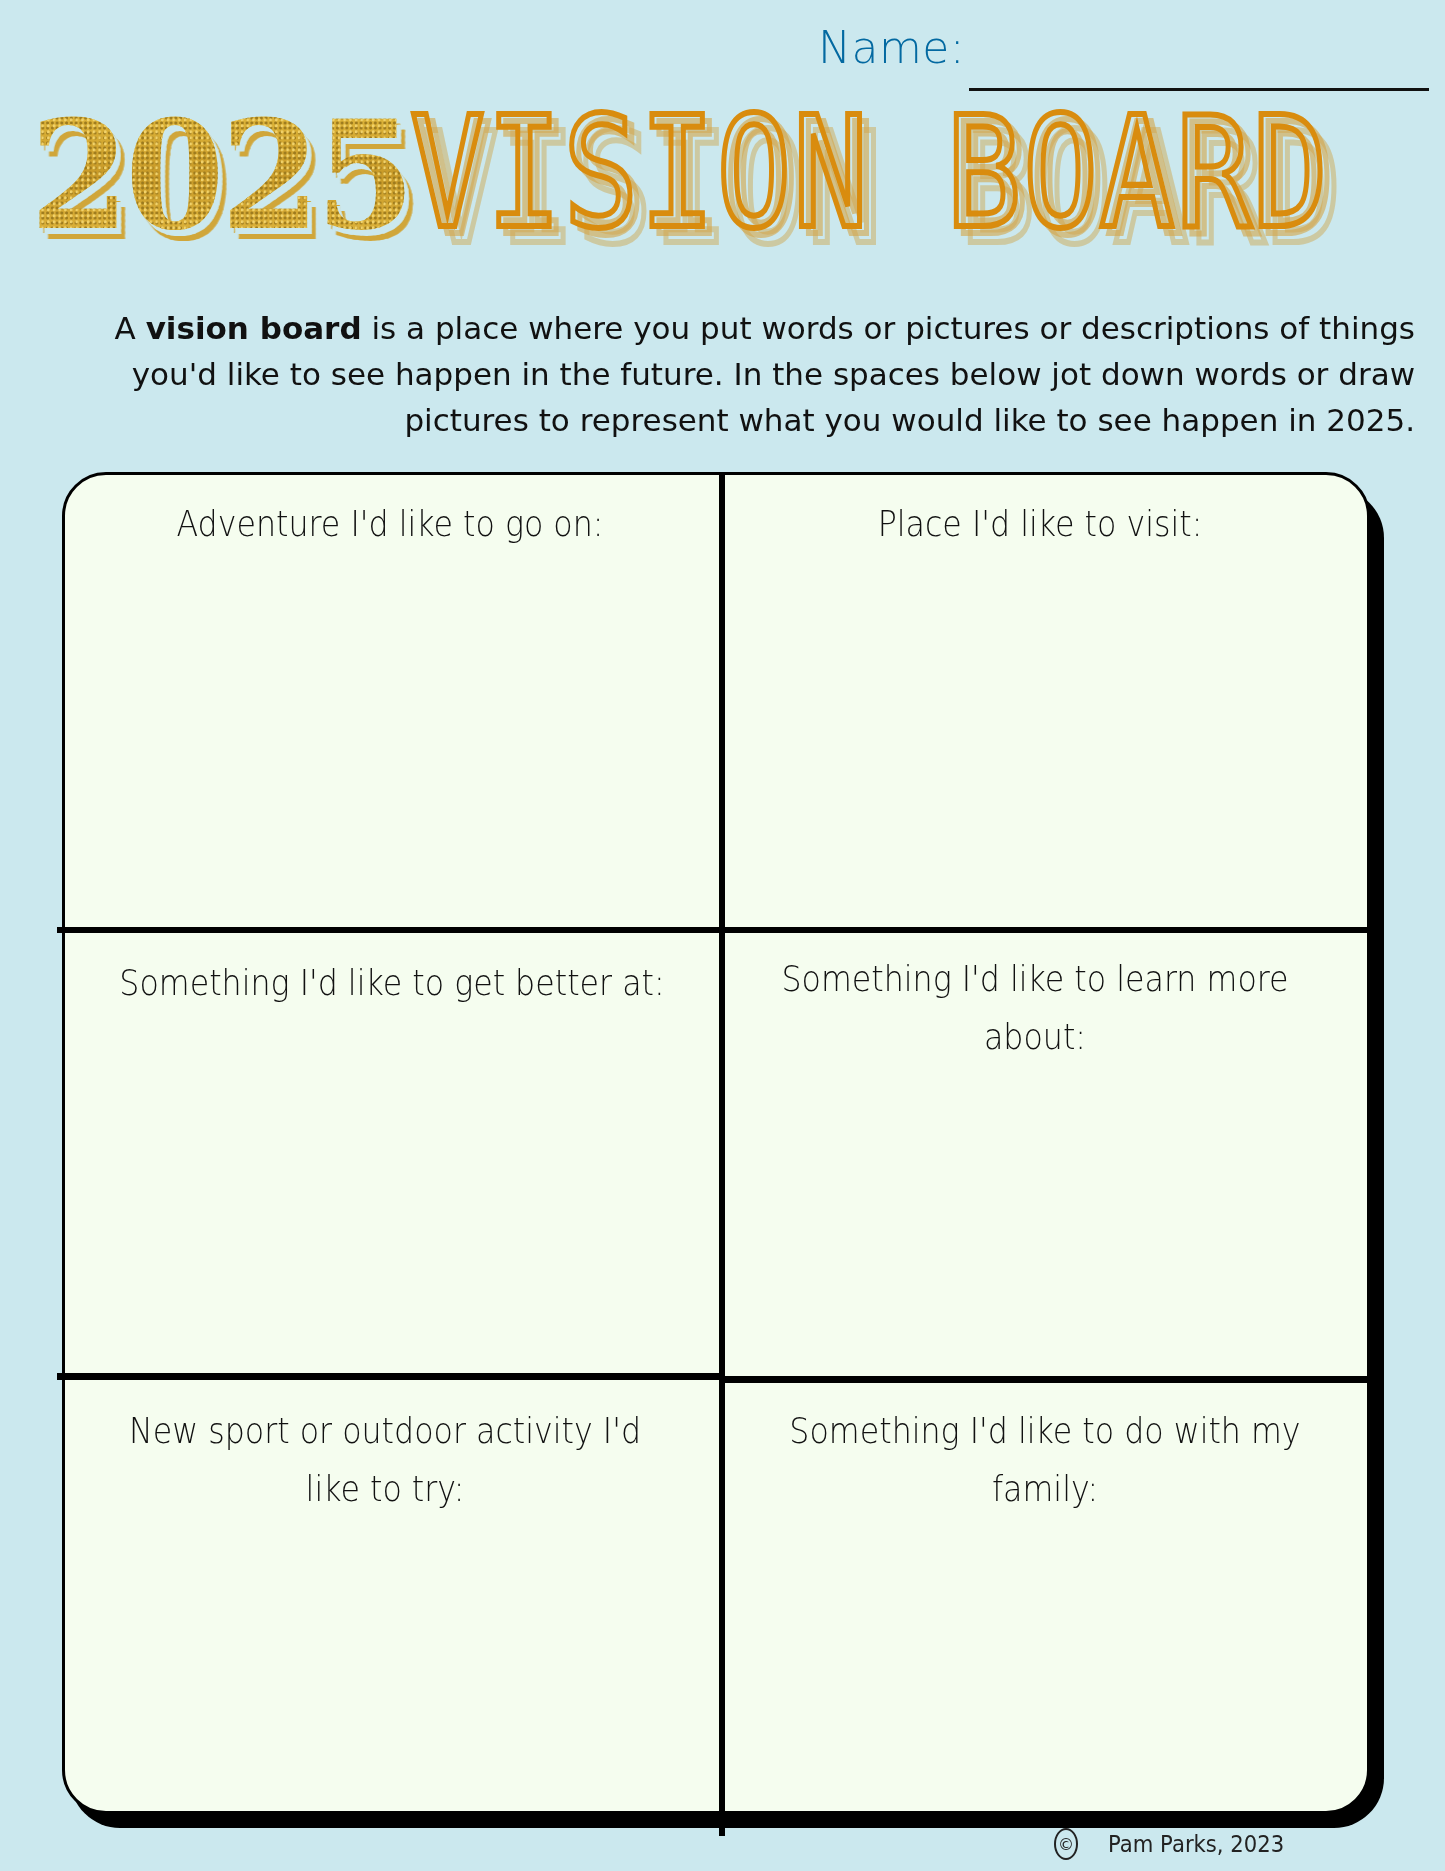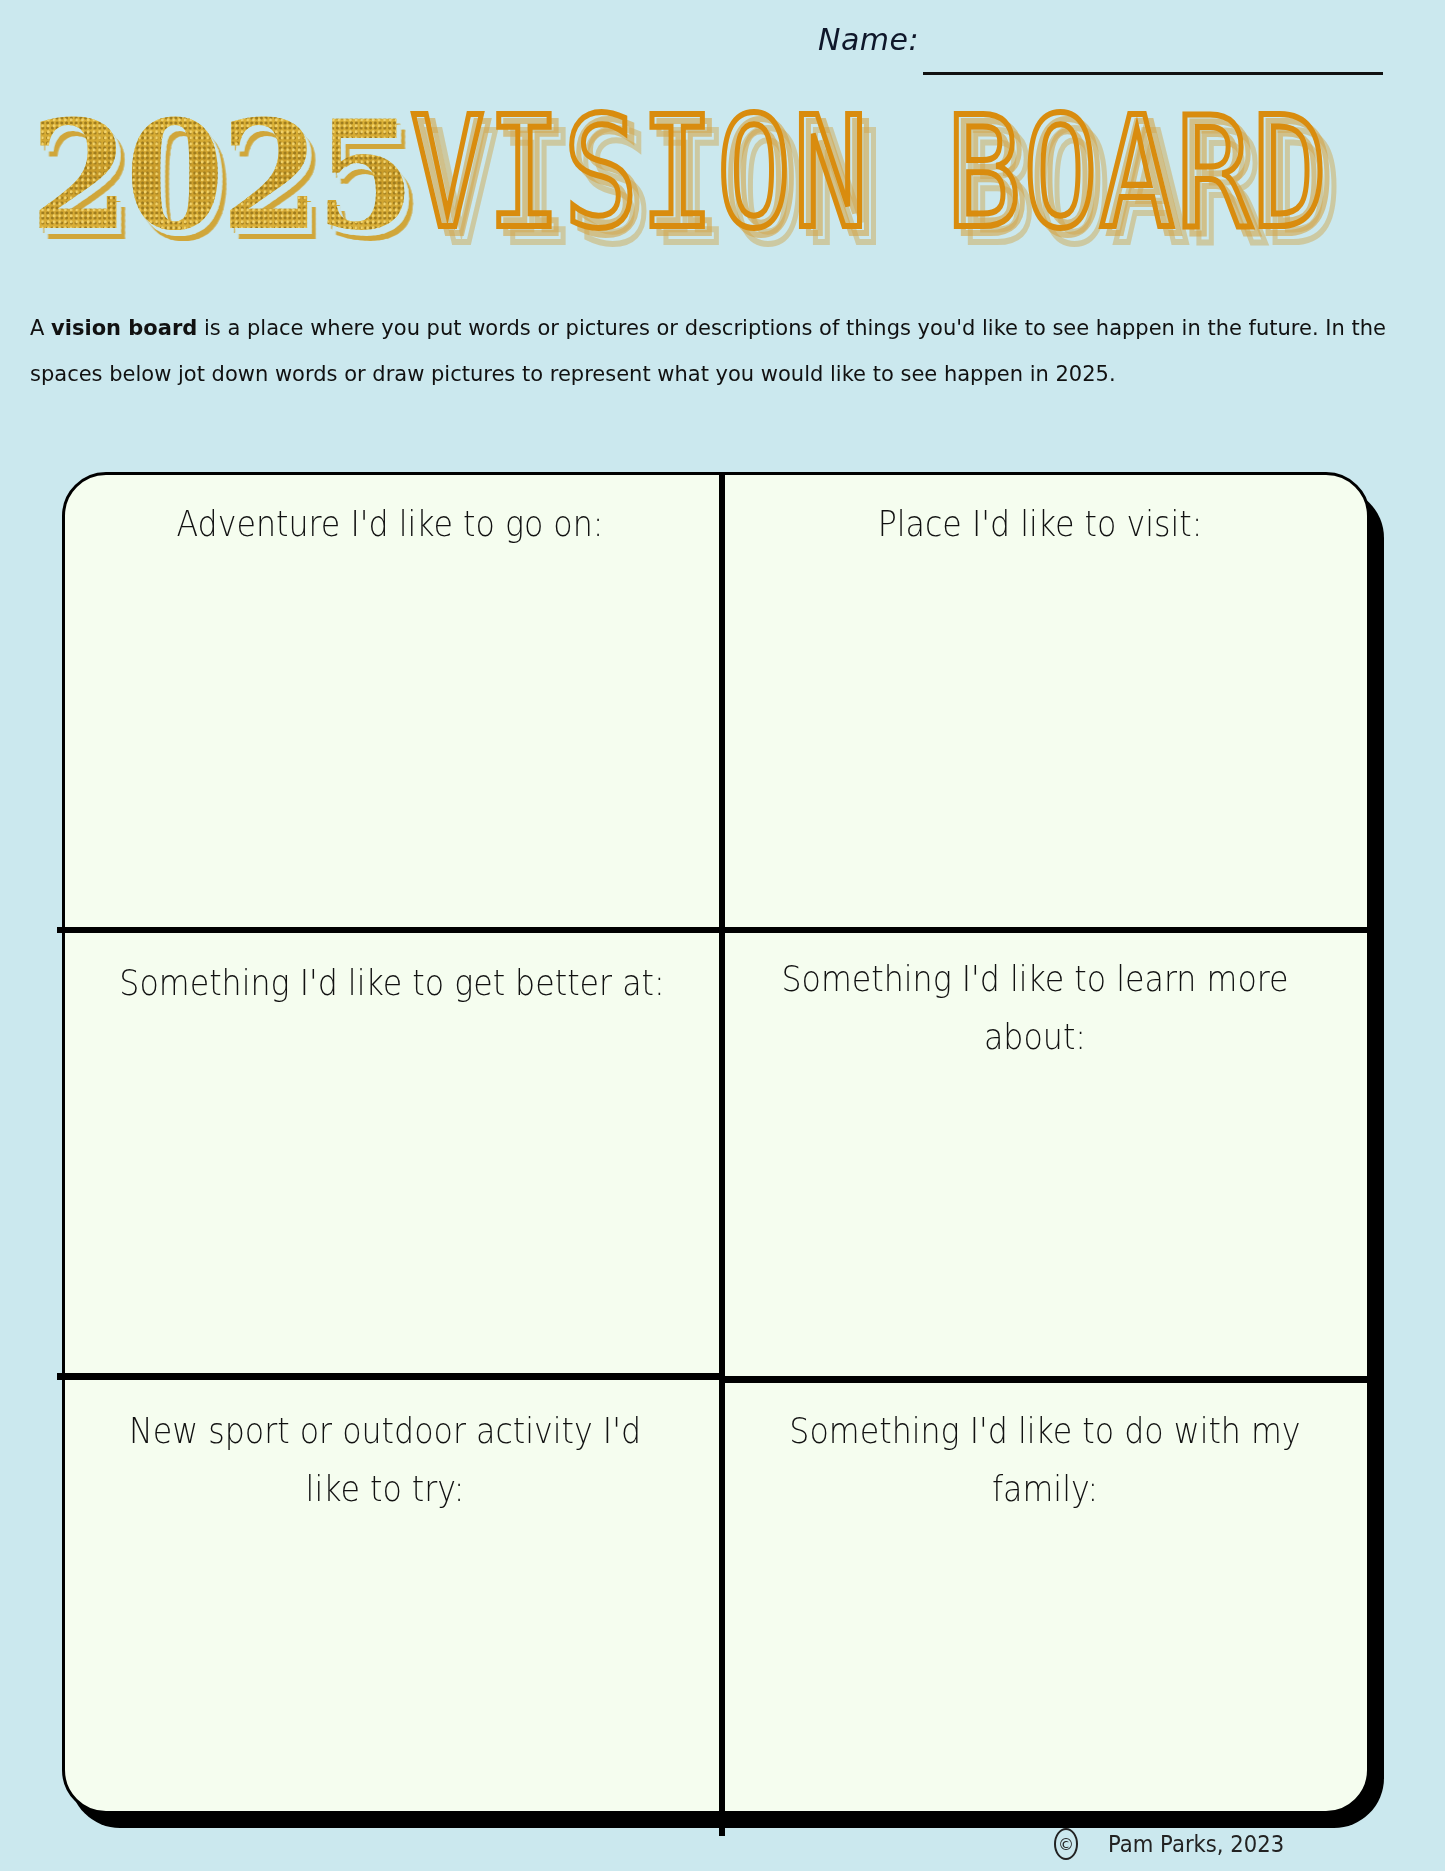--- a/index.html
+++ b/index.html
@@ -2,21 +2,21 @@
 <html><head>
 <meta charset="utf-8">
 <style>
   html, body { margin: 0; padding: 0; }
   body {
     width: 1445px; height: 1871px; overflow: hidden;
     background: #cbe8ee; position: relative;
     font-family: "DejaVu Sans", sans-serif; color: #111;
   }
   .name-row { position: absolute; left: 818px; top: 22px; display: flex; align-items: flex-end; }
-  .name-label { font-family: "DejaVu Sans", sans-serif; font-size: 30px; font-weight: 300; color: #0f172a; letter-spacing: 0.5px; font-style: italic; }
+  .name-label { font-family: "DejaVu Sans", sans-serif; font-size: 44px; font-weight: 300; color: #0369a1; letter-spacing: 0.5px; }
   .name-line { width: 460px; height: 0; border-bottom: 3px solid #111; margin-left: 4px; margin-bottom: -18px; }
 
   .title-year {
     position: absolute; left: 30px; top: 100px;
     font-family: "DejaVu Serif", serif; font-weight: bold; font-size: 150px; line-height: 1;
     letter-spacing: -4px; transform: scaleX(0.95); transform-origin: left top;
     color: transparent;
     background: radial-gradient(circle at 20% 30%, #f1d26a 0 1px, transparent 2px) 0 0/6px 6px,
                 radial-gradient(circle at 70% 60%, #9c7a1e 0 1px, transparent 2px) 0 0/5px 5px,
                 linear-gradient(180deg, #e3bb3e, #c89a28 50%, #e2b940);
@@ -28,22 +28,22 @@
     position: absolute; left: 0; top: 0;
     font-family: "DejaVu Sans Mono", monospace; font-size: 150px; line-height: 1;
     letter-spacing: 2px; transform: scaleX(0.83) scaleY(1.02); transform-origin: left top;
     color: transparent; -webkit-text-stroke: 6px #d98c0e; white-space: nowrap;
   }
   .title-words span.s1 { left: 7px; top: 7px; -webkit-text-stroke-color: rgba(212,165,72,0.6); }
   .title-words span.s2 { left: 14px; top: 16px; -webkit-text-stroke-color: rgba(205,175,100,0.55); }
 
   .intro {
     position: absolute; left: 30px; top: 305px; width: 1385px;
-    text-align: left; font-family: "DejaVu Sans", sans-serif;
-    font-size: 21px; line-height: 46px; color: #111;
+    text-align: right; font-family: "DejaVu Sans", sans-serif;
+    font-size: 31px; line-height: 46px; color: #111;
   }
   .intro b { font-weight: bold; }
 
   .board-shadow {
     position: absolute; left: 70px; top: 488px; width: 1314px; height: 1340px;
     background: #000; border-radius: 50px;
   }
   .board {
     position: absolute; left: 62px; top: 472px; width: 1308px; height: 1342px;
     background: #f5fdef; border: 3px solid #000; border-radius: 44px; box-sizing: border-box;

